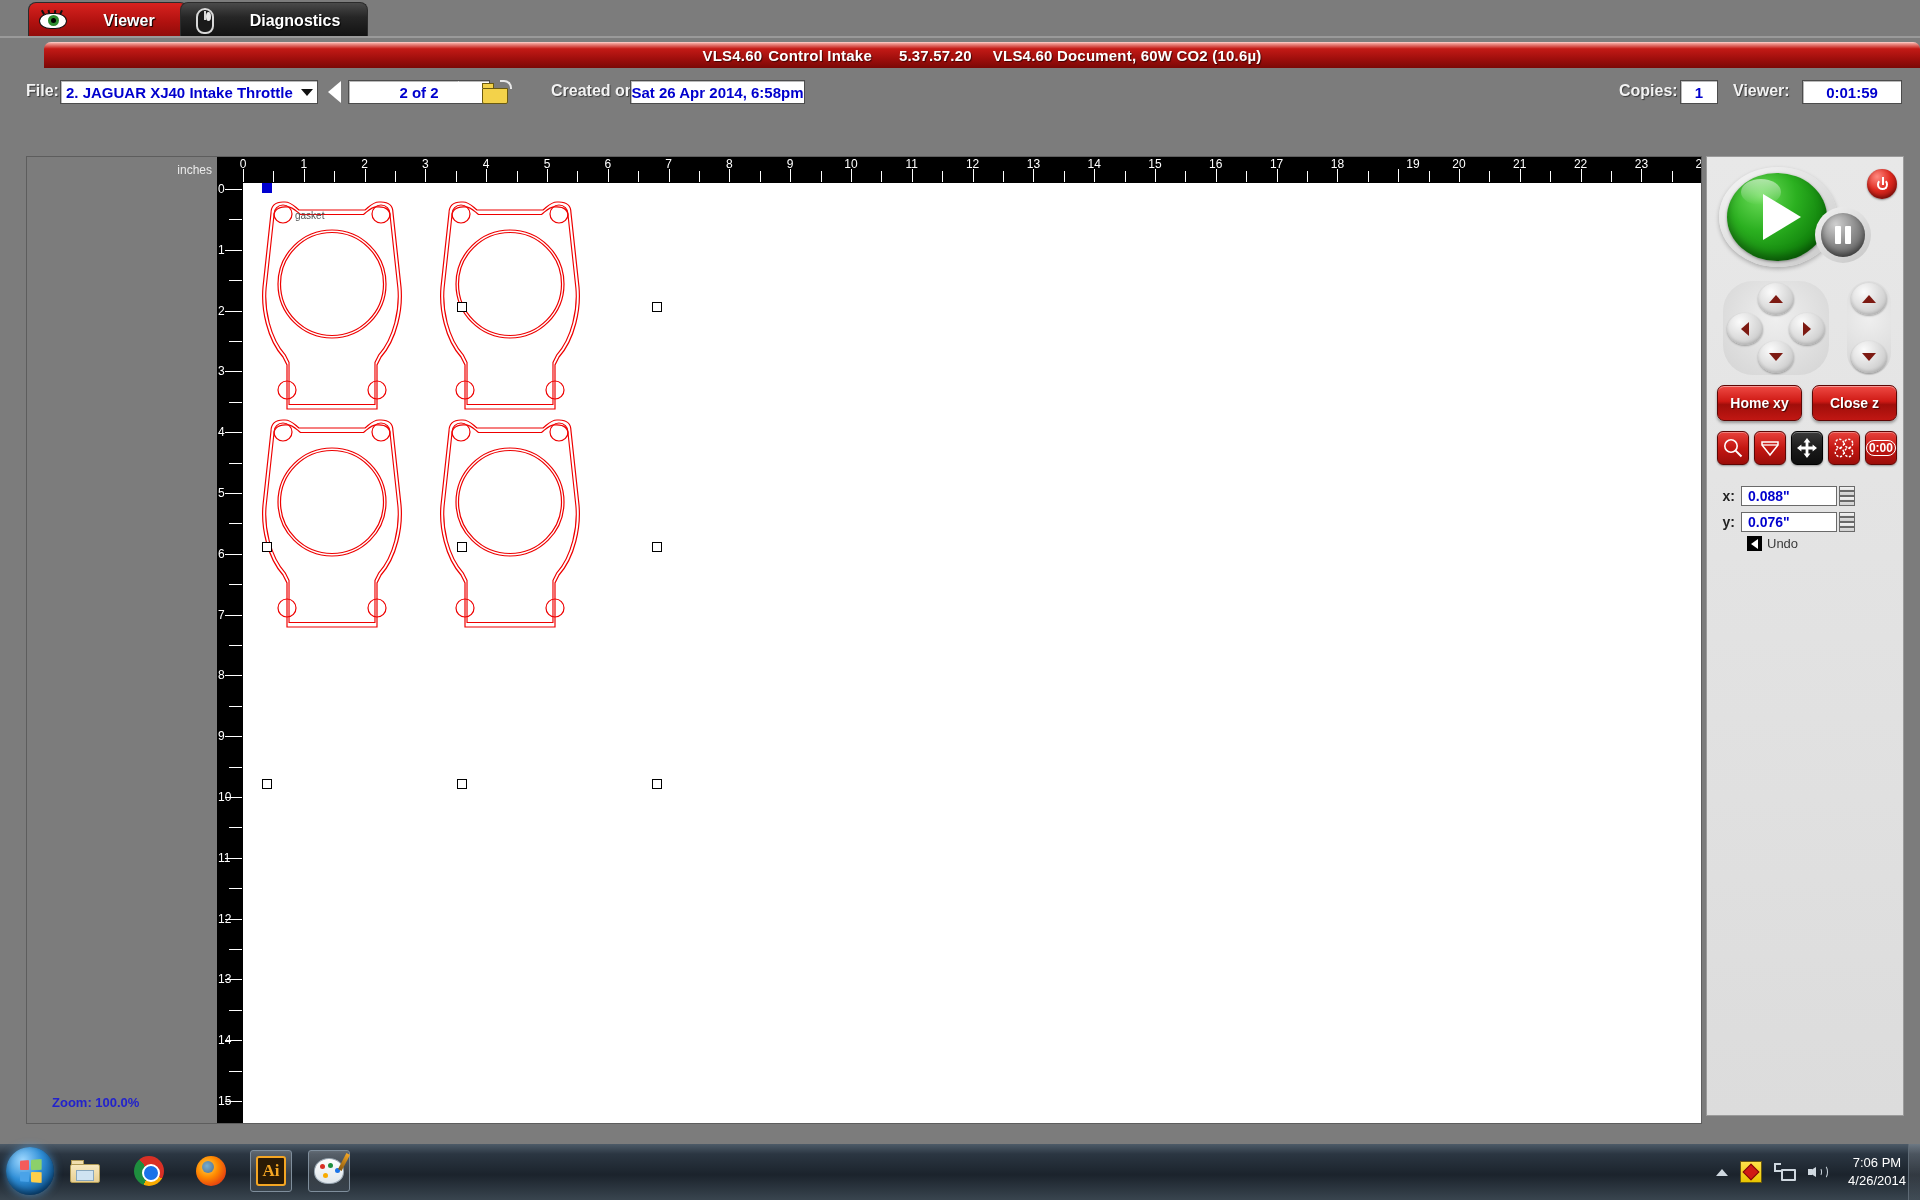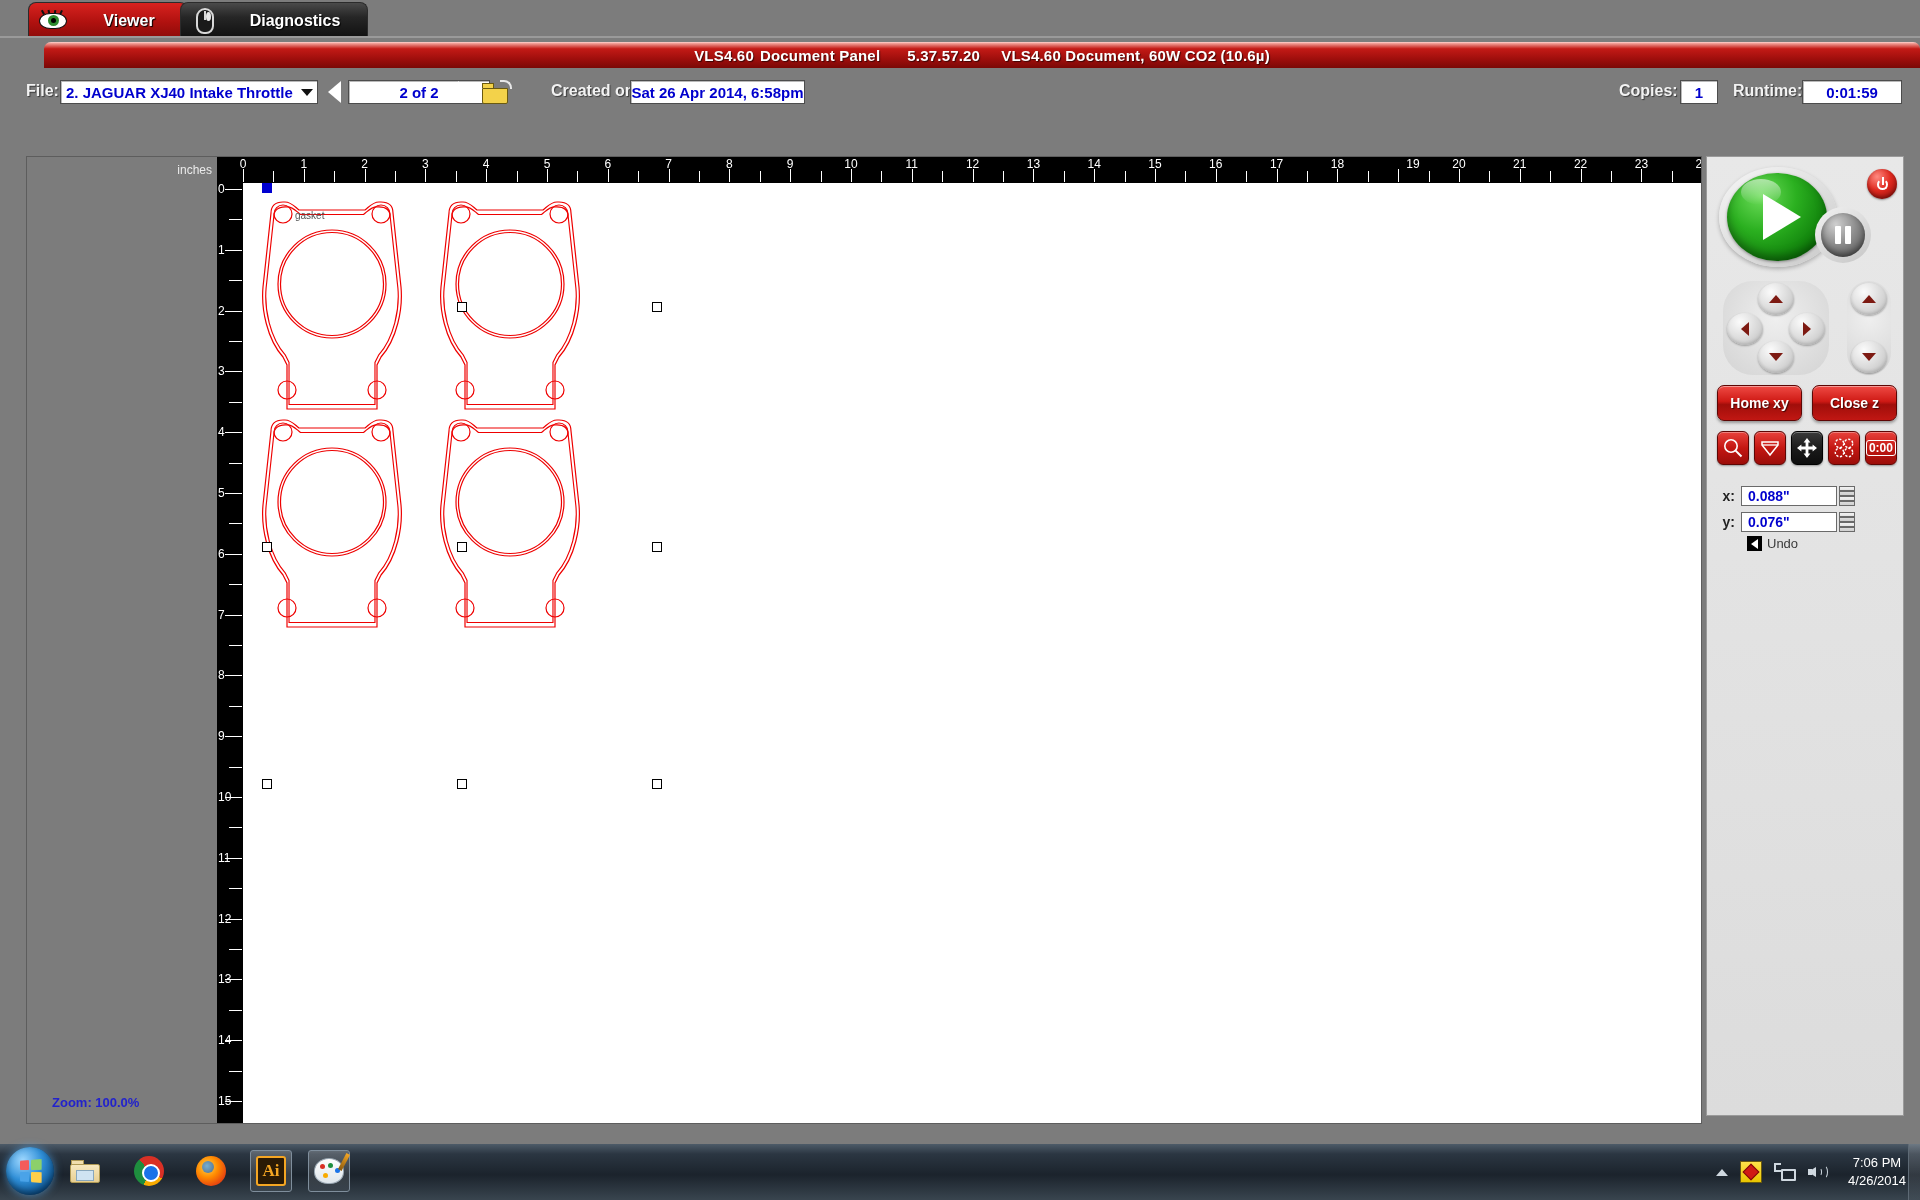--- a/index.html
+++ b/index.html
@@ -269,21 +269,21 @@
           </div>
       </div>
       <div class="tab-label">Diagnostics</div>
     </div>
   </div>
 
   <div class="panel">
 
     <div class="titlebar">
       <span>VLS4.60</span>
-      <span>Document Panel</span>
+      <span>Control Intake</span>
       <span style="margin-left:24px">5.37.57.20</span>
       <span style="margin-left:18px">VLS4.60 Document, 60W CO2 (10.6µ)</span>
     </div>
 
     <div class="filebar">
       <div class="fb-label" style="left:26px">File:</div>
 
       <div class="fb-field" style="left:60px; width:258px;">
         <div class="combo-text">2. JAGUAR XJ40 Intake Throttle Bod</div>
         <div class="combo-arrow">
@@ -305,21 +305,21 @@
 
       <div class="fb-label" style="left:551px">Created on:</div>
       <div class="fb-field center" style="left:630px; width:175px;">
         <span>Sat 26 Apr 2014,  6:58pm</span>
       </div>
 
       <div class="fb-label" style="left:1619px">Copies:</div>
       <div class="fb-field center" style="left:1680px; width:38px;">
         <span>1</span>
       </div>
-      <div class="fb-label" style="left:1733px">Runtime:</div>
+      <div class="fb-label" style="left:1733px">Viewer:</div>
       <div class="fb-field center" style="left:1802px; width:100px;">
         <span>0:01:59</span>
       </div>
     </div>
 
     <div class="workarea">
       <div class="wa-grayframe"></div>
 
       <div class="ruler-corner">
         <span>inches</span>
@@ -579,21 +579,21 @@
         </div>
         <div class="toolbtn">
           <svg width="22" height="22" viewBox="0 0 22 22">
             <circle cx="6.5" cy="6.5" r="4.2" fill="none" stroke="#fff" stroke-width="1.4" stroke-dasharray="2.2 1.6"></circle>
             <circle cx="15.5" cy="6.5" r="4.2" fill="none" stroke="#fff" stroke-width="1.4" stroke-dasharray="2.2 1.6"></circle>
             <circle cx="6.5" cy="15.5" r="4.2" fill="none" stroke="#fff" stroke-width="1.4" stroke-dasharray="2.2 1.6"></circle>
             <circle cx="15.5" cy="15.5" r="4.2" fill="none" stroke="#fff" stroke-width="1.4" stroke-dasharray="2.2 1.6"></circle>
           </svg>
         </div>
         <div class="toolbtn">
-          <span style="color:#fff;font-weight:bold;font-size:12px;border:1.4px solid #fff;border-radius:3px;padding:1px 2px;line-height:1">0:00</span>
+          <span style="color:#fff;font-weight:bold;font-size:12px;border:1.4px solid #fff;border-radius:8px;padding:1px 2px;line-height:1">0:00</span>
         </div>
       </div>
 
       <div class="coordrow" style="top:328px">
         <div class="coordlbl">x:</div>
         <div class="coordbox">
             <span>0.088"</span>
           </div>
         <div class="spin">
             <div>

